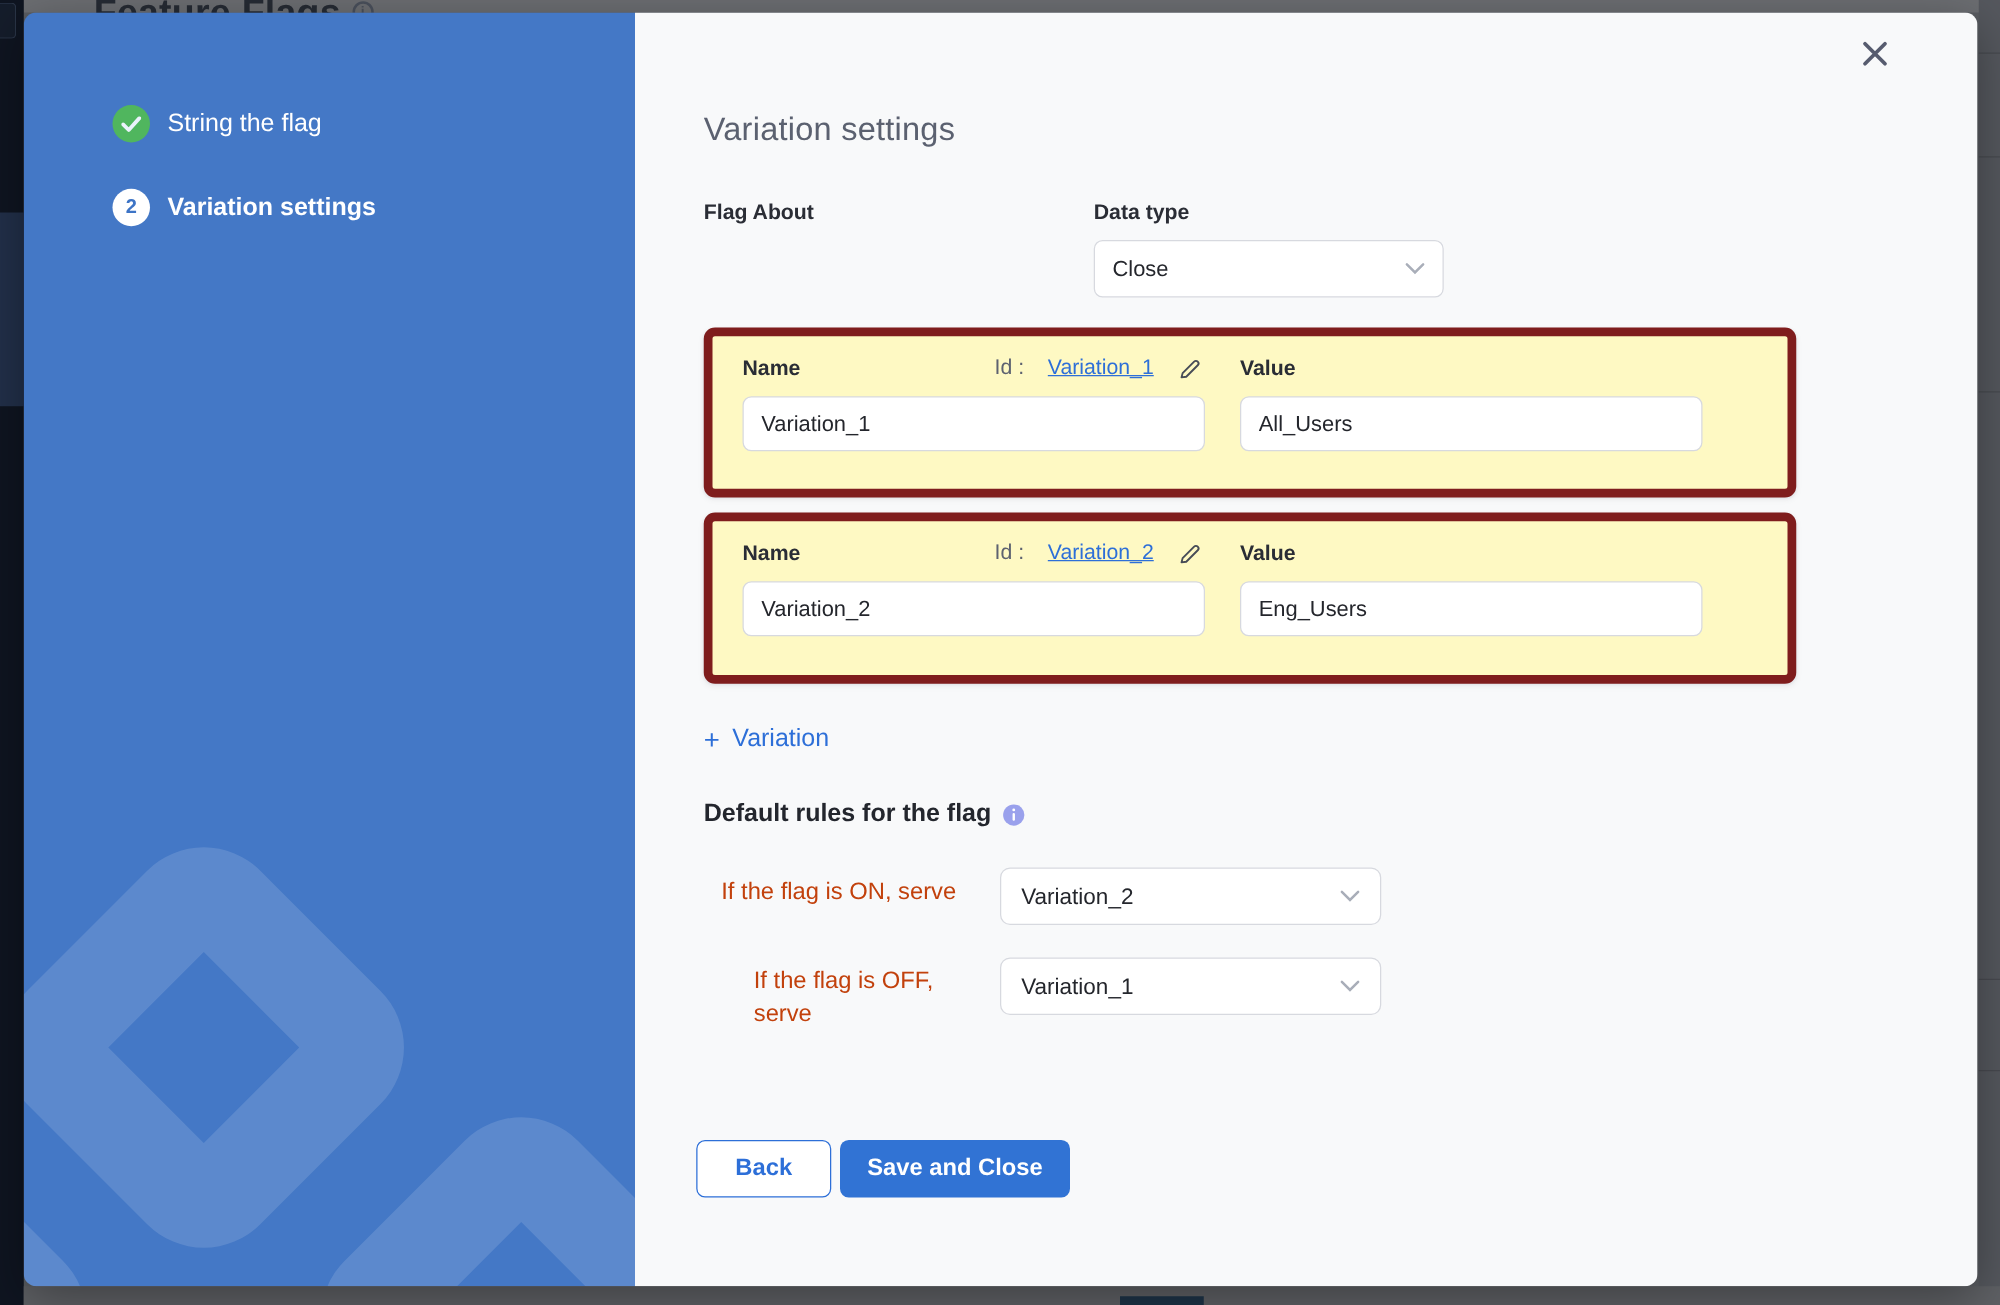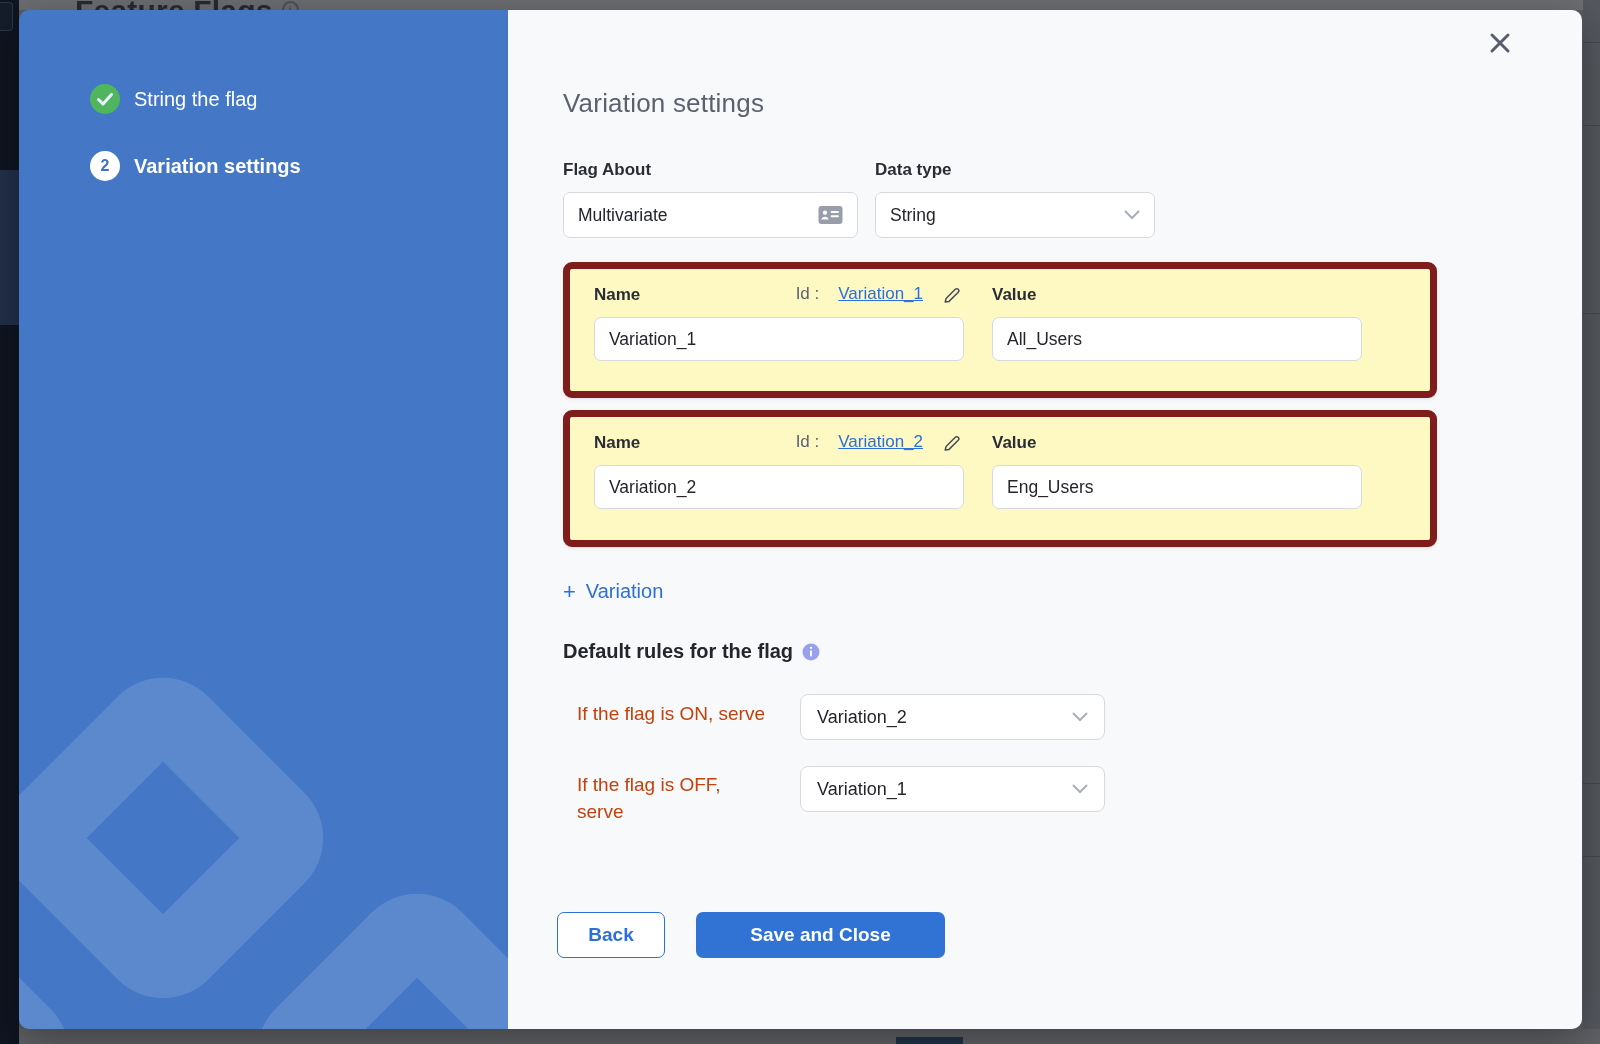--- a/index.html
+++ b/index.html
@@ -79,33 +79,33 @@
   .card-value-input{left:422px;width:370px;}
 
   .add-variation{position:absolute;left:55px;top:570px;display:flex;align-items:center;gap:10px;
     font-size:20px;color:#2D6FD8;cursor:pointer;}
   .plus{font-size:22px;line-height:20px;}
 
   .rules-heading{position:absolute;left:55px;top:630px;display:flex;align-items:center;gap:9px;
     font-size:20px;font-weight:600;color:#23262D;}
   .rule-label{position:absolute;left:69px;font-size:19px;color:#c2410c;line-height:27px;white-space:pre-line;}
   .rule-label-on{top:690px;white-space:nowrap;}
-  .rule-label-off{top:761px;}
+  .rule-label-off{top:761px;margin-left:26px;}
   .rule-select{
     position:absolute;left:292px;width:305px;height:46px;box-sizing:border-box;background:#fff;
     border:1px solid #D7D9DF;border-radius:8px;display:flex;align-items:center;justify-content:space-between;
     padding:0 16px;font-size:18px;color:#24262C;cursor:pointer;
   }
   .rule-select-on{top:684px;}
   .rule-select-off{top:756px;}
 
   .btn{position:absolute;top:902px;height:46px;box-sizing:border-box;border-radius:7px;
     display:flex;align-items:center;justify-content:center;font-size:19px;font-weight:700;cursor:pointer;}
   .btn-back{left:49px;width:108px;background:#FFFFFF;border:1.5px solid #2D6FD8;color:#2D6FD8;}
-  .btn-save{left:188px;width:249px;background:#3173D4;border:none;color:#FFFFFF;}
+  .btn-save{left:164px;width:184px;background:#3173D4;border:none;color:#FFFFFF;}
 </style>
 </head>
 <body>
 
 <div class="bg-top-strip"></div>
 <div class="bg-page-title">
   <span>Feature Flags</span>
   <span class="bg-info-circle">i</span>
 </div>
 <div class="bg-left-strip">
@@ -151,35 +151,23 @@
       <svg width="26" height="26" viewBox="0 0 26 26">
         <path d="M5 5 L21 21 M21 5 L5 21" stroke="#575C6F" stroke-width="3" stroke-linecap="round"></path>
       </svg>
     </div>
 
     <div class="dialog-title">Variation settings</div>
 
     <div class="field-label lbl-flagtype">Flag About</div>
     <div class="field-label lbl-datatype">Data type</div>
 
-    <div class="inputbox flag-type-box">
-      <span>Multivariate</span>
-      <span style="display:flex">
-        <svg width="25" height="20" viewBox="0 0 25 20">
-          <rect x="0.5" y="1" width="24" height="18" rx="3" fill="#979DA9"></rect>
-          <circle cx="7" cy="7.6" r="2.2" fill="#FFFFFF"></circle>
-          <path d="M3.4 14.6 a3.7 3.7 0 0 1 7.2 0 Z" fill="#FFFFFF"></path>
-          <rect x="12.6" y="6" width="8.4" height="2" rx="1" fill="#FFFFFF"></rect>
-          <rect x="12.6" y="10.2" width="8.4" height="2" rx="1" fill="#FFFFFF"></rect>
-        </svg>
-      </span>
-    </div>
 
     <div class="inputbox data-type-box">
-      <span>String</span>
+      <span>Close</span>
       <span style="display:flex">
         <svg width="16" height="10" viewBox="0 0 16 10">
           <path d="M1.5 1.5 L8 8 L14.5 1.5" stroke="#A9AEB9" stroke-width="2" fill="none" stroke-linecap="round"></path>
         </svg>
       </span>
     </div>
 
     <div class="vcard vcard-1">
       <div class="card-label card-name-label">Name</div>
       <div class="id-group">

